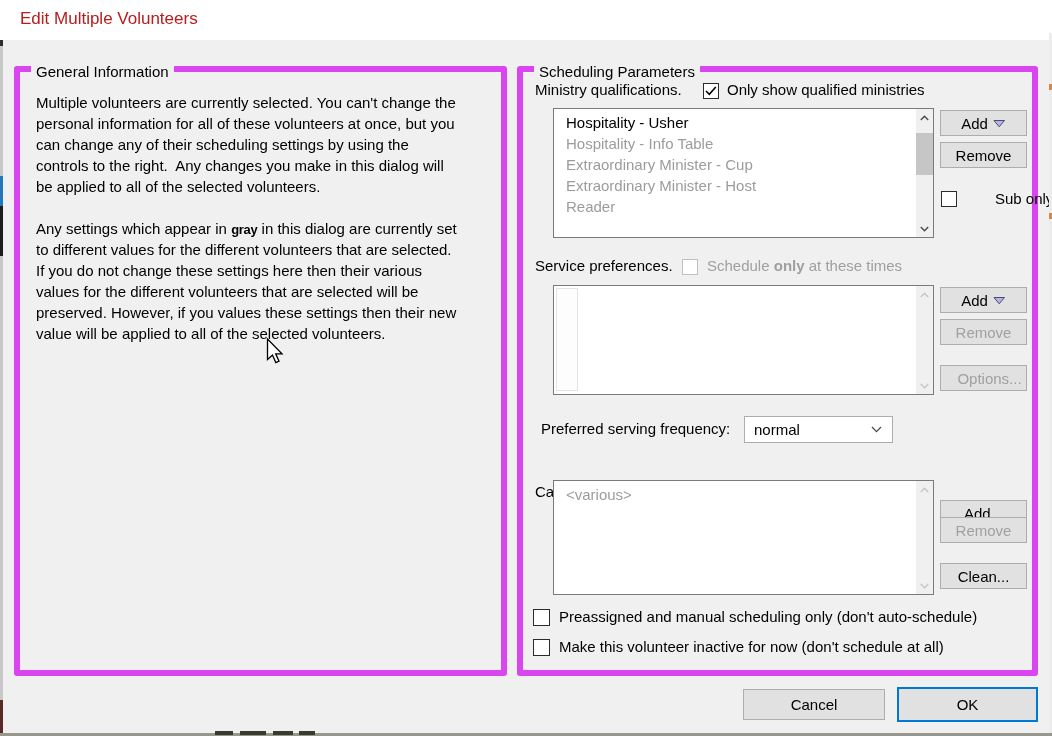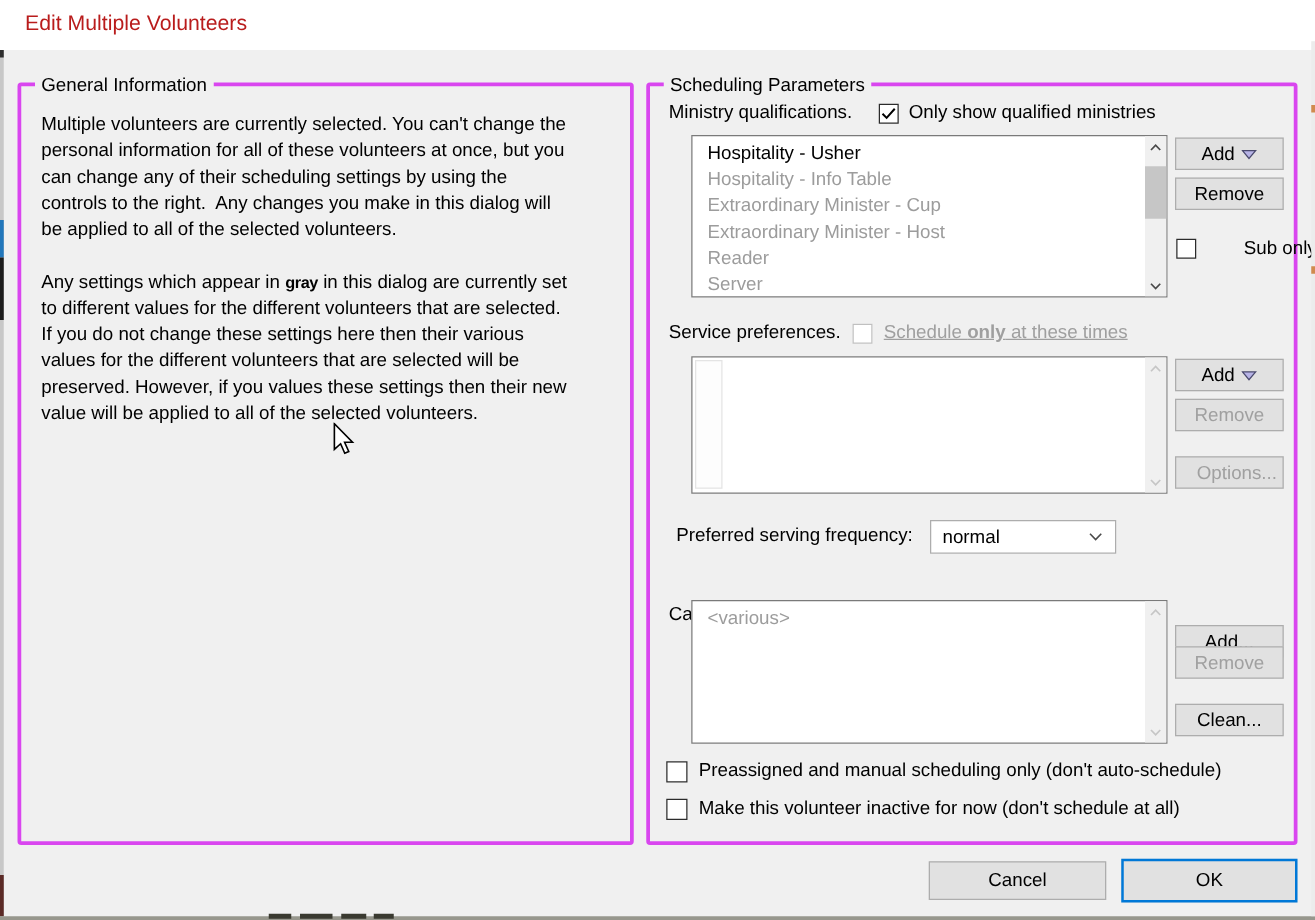--- a/index.html
+++ b/index.html
@@ -9,21 +9,21 @@
     background:#f0f0f0; color:#000;
     font-family:"Liberation Sans", sans-serif; font-size:15px;
   }
   .abs { position:absolute; }
 
   
   .titlebar { position:absolute; left:0; top:0; width:1052px; height:40px; background:#ffffff; }
   .titlebar .title { position:absolute; left:20px; top:9px; font-size:17px; color:#b91c1c; }
 
   
-  .groupbox { position:absolute; border:3px solid #d946ef; border-radius:3px; }
+  .groupbox { position:absolute; border:6px solid #d946ef; border-radius:3px; }
   .legend { position:absolute; top:-10px; left:11px; background:#f0f0f0; padding:0 5px; font-size:15px; line-height:19px; color:#000; white-space:nowrap; }
 
   
   .pline { position:relative; height:21px; line-height:21px; white-space:pre; }
   .gray-word { font-weight:bold; font-size:13px; letter-spacing:-0.3px; }
 
   
   .listbox { position:absolute; background:#fff; border:1px solid #7a7a7a; }
   .list-items { position:absolute; left:12px; top:3px; right:20px; }
   .list-item { height:21px; line-height:21px; white-space:nowrap; overflow:hidden; }
@@ -109,21 +109,20 @@
 </div>
 <div class="lbl" style="left:727px;top:81px;">Only show qualified ministries</div>
 
 <div class="listbox" style="left:553px;top:108px;width:381px;height:130px;">
   <div class="list-items">
     <div class="list-item">Hospitality - Usher</div>
     <div class="list-item dim">Hospitality - Info Table</div>
     <div class="list-item dim">Extraordinary Minister - Cup</div>
     <div class="list-item dim">Extraordinary Minister - Host</div>
     <div class="list-item dim">Reader</div>
-    <div class="list-item dim">Server</div>
   </div>
   <div class="scrollbar">
     <div class="sb-up">
         <svg width="9" height="6" viewBox="0 0 9 6">
           <polyline points="0.8,5 4.5,1.2 8.2,5" fill="none" stroke="#4a4a4a" stroke-width="1.4"></polyline>
         </svg>
       </div>
     <div class="sb-thumb" style="top:24px;height:42px;"></div>
     <div class="sb-down">
         <svg width="9" height="6" viewBox="0 0 9 6">
@@ -140,21 +139,21 @@
     </svg>
 </div>
 <div class="btn" style="left:940px;top:142px;">
   <span>Remove</span>
 </div>
 <div class="cb" style="left:941px;top:191px;"></div>
 <div class="lbl" style="left:963px;top:190px;margin-left:32px;">Sub only</div>
 
 <div class="lbl" style="left:535px;top:257px;">Service preferences.</div>
 <div class="cb disabled" style="left:682px;top:259px;"></div>
-<div class="lbl gray-lbl" style="left:707px;top:257px;text-decoration:underline;"><span>Schedule </span><b>only</b><span> at these times</span></div>
+<div class="lbl gray-lbl" style="left:707px;top:257px;"><span>Schedule </span><b>only</b><span> at these times</span></div>
 
 <div class="listbox" style="left:553px;top:285px;width:381px;height:110px;">
   <div class="svc-col"></div>
   <div class="scrollbar">
     <div class="sb-up">
         <svg width="9" height="6" viewBox="0 0 9 6">
           <polyline points="0.8,5 4.5,1.2 8.2,5" fill="none" stroke="#c6c6c6" stroke-width="1.4"></polyline>
         </svg>
       </div>
     <div class="sb-down">

